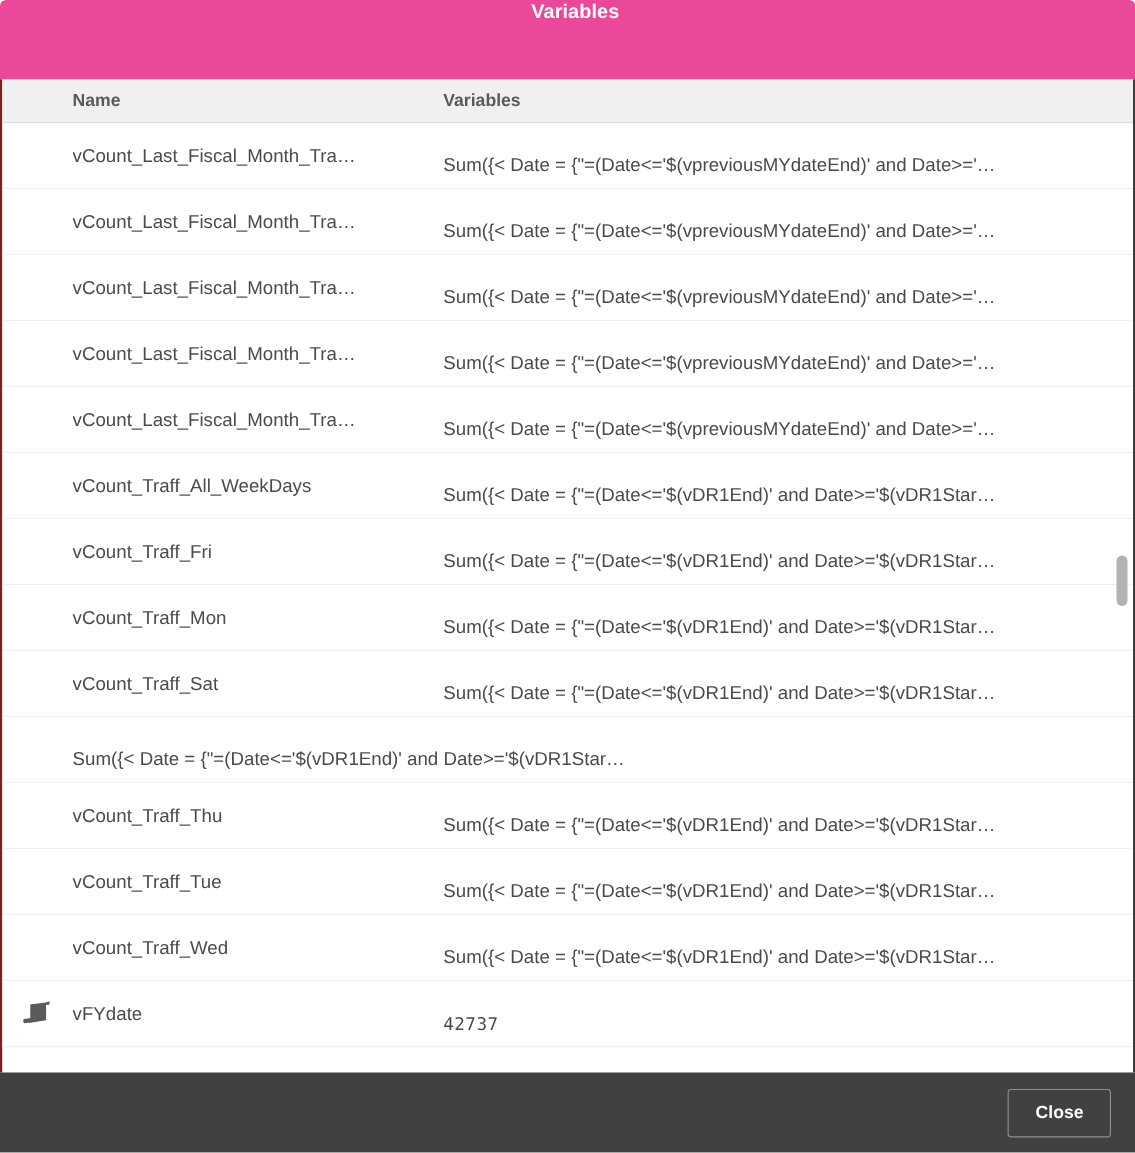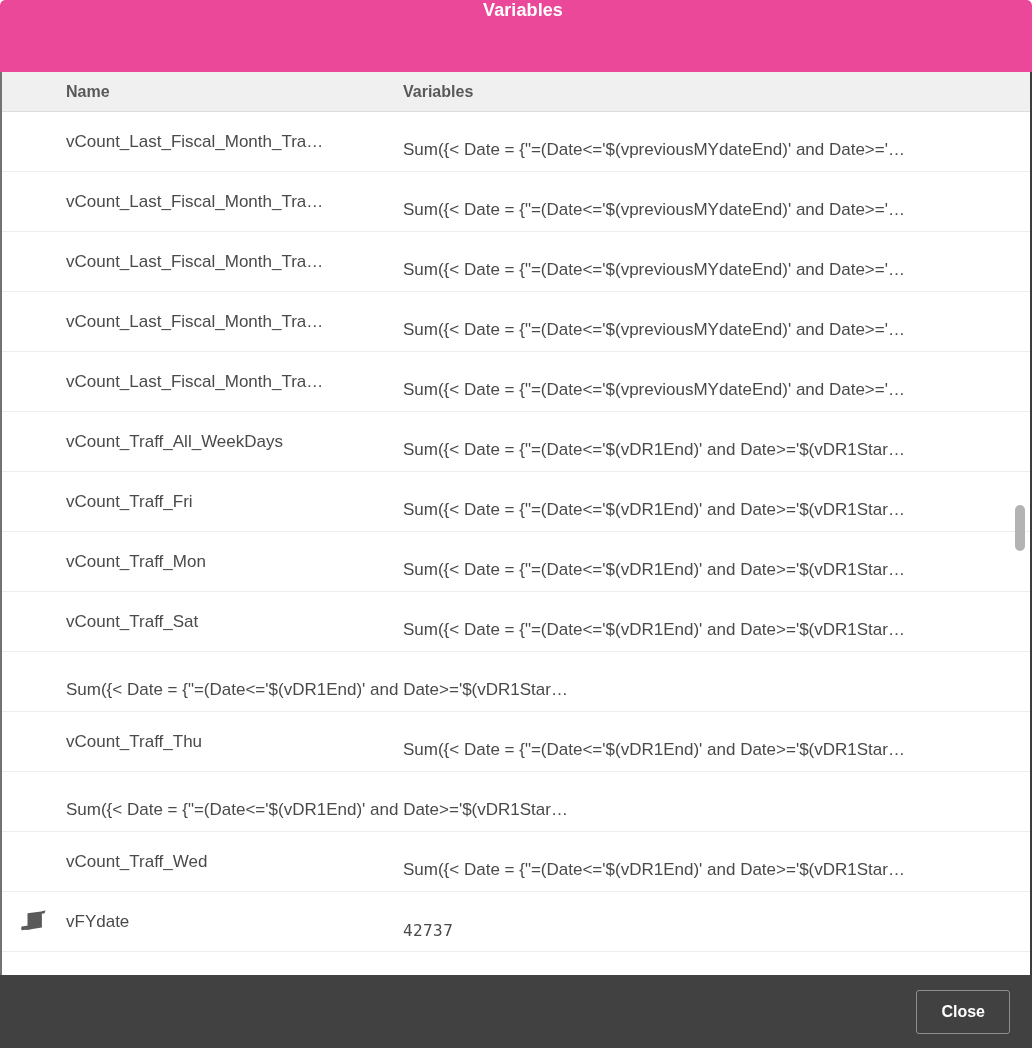--- a/index.html
+++ b/index.html
@@ -60,21 +60,21 @@
     line-height: 40px;
     cursor: pointer;
     white-space: nowrap;
   }
 
   
   #dialog-body {
     flex: 1 1 auto;
     position: relative;
     background: #ffffff;
-    border-left: 2px solid #737373;
+    border-left: 2px solid #7f1d1d;
     border-right: 2px solid #3d3d3d;
     overflow: hidden;
   }
 
   #table-head {
     height: 40px;
     background: #f0f0f0;
     display: flex;
     align-items: center;
     border-bottom: 1px solid #dcdcdc;
@@ -251,20 +251,21 @@
           <div class="cell-icon"></div>
           <div class="cell-def">Sum({&lt; Date = {"=(Date&lt;='$(vDR1End)' and Date&gt;='$(vDR1Star…</div>
         </div>
         <div class="row">
           <div class="cell-icon"></div>
           <div class="cell-name">vCount_Traff_Thu</div>
           <div class="cell-def">Sum({&lt; Date = {"=(Date&lt;='$(vDR1End)' and Date&gt;='$(vDR1Star…</div>
         </div>
         <div class="row">
           <div class="cell-icon"></div>
+          <div class="cell-name">vCount_Traff_Tue</div>
           <div class="cell-def">Sum({&lt; Date = {"=(Date&lt;='$(vDR1End)' and Date&gt;='$(vDR1Star…</div>
         </div>
         <div class="row">
           <div class="cell-icon"></div>
           <div class="cell-name">vCount_Traff_Wed</div>
           <div class="cell-def">Sum({&lt; Date = {"=(Date&lt;='$(vDR1End)' and Date&gt;='$(vDR1Star…</div>
         </div>
         <div class="row">
           <div class="cell-icon script-icon">
             <svg width="28" height="24" viewBox="0 0 28 24" aria-hidden="true">

